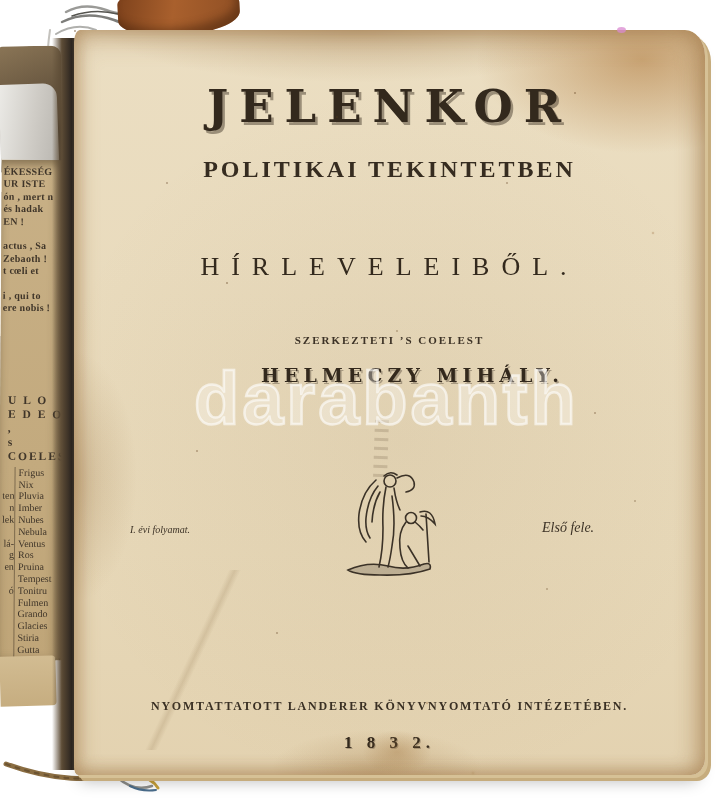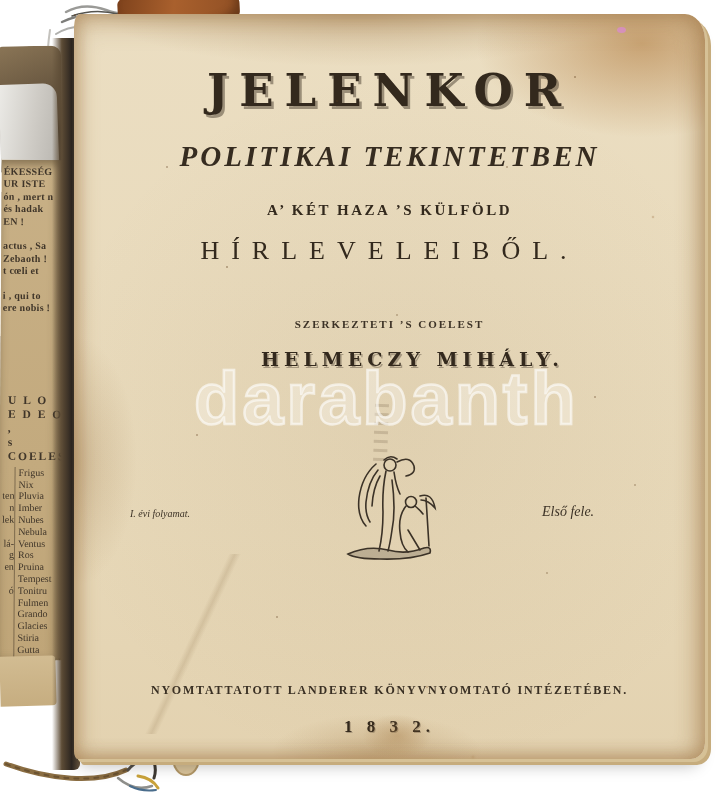--- a/index.html
+++ b/index.html
@@ -61,21 +61,21 @@
     border-radius:6px 10px 55% 45%;transform:rotate(-3deg);
     box-shadow:inset -4px -8px 8px rgba(60,28,8,.45);
   }
   .pink-speck{
     position:absolute;left:617px;top:27px;width:9px;height:6px;z-index:4;
     background:#d98ad0;opacity:.75;border-radius:50%;
   }
 
   
   .page{
-    position:absolute;left:74px;top:14px;width:631px;height:745px;z-index:3;
+    position:absolute;left:74px;top:30px;width:631px;height:745px;z-index:3;
     background:
       radial-gradient(ellipse 230px 130px at 90% 4%,rgba(172,115,52,.55),rgba(172,115,52,0) 72%),
       radial-gradient(ellipse 340px 70px at 45% 0%,rgba(150,110,60,.30),rgba(150,110,60,0) 75%),
       radial-gradient(ellipse 140px 50px at 48% 99%,rgba(150,108,55,.28),rgba(150,108,55,0) 75%),
       radial-gradient(ellipse 90px 180px at 0% 60%,rgba(140,100,50,.25),rgba(140,100,50,0) 70%),
       radial-gradient(ellipse 420px 420px at 52% 55%,rgba(120,90,50,.07),rgba(120,90,50,0) 85%),
       linear-gradient(#ebdec2,#e7d8b8 70%,#e3d2b0);
     border-radius:6px 20px 14px 4px / 12px 26px 16px 8px;
     box-shadow:
       inset 0 10px 26px rgba(145,100,48,.30),
@@ -85,21 +85,21 @@
       3px 3px 0 #d6c196,
       6px 6px 0 #c6ac7d,
       0 12px 16px -6px rgba(0,0,0,.28);
   }
   .page-text{position:absolute;left:0;width:100%;text-align:center;color:#33291d;}
   .t-title{
     top:50px;font-family:"DejaVu Serif","Liberation Serif",serif;
     font-size:45px;font-weight:bold;letter-spacing:11px;
     text-shadow:2.5px 2.5px 0 rgba(58,47,34,.45);
   }
-  .t-subtitle{top:126px;font-size:29px;font-weight:bold;letter-spacing:3px;color:#362c20;font-style:italic;}
+  .t-subtitle{top:126px;font-size:24px;font-weight:bold;letter-spacing:3px;color:#362c20;}
   .t-line3{top:188px;font-size:15px;font-weight:bold;letter-spacing:2.5px;}
   .t-line4{top:222px;font-size:26px;font-weight:normal;letter-spacing:12px;}
   .t-editor-label{top:304px;font-size:11px;font-weight:bold;letter-spacing:2px;color:#3c3226;}
   .t-editor-name{
     top:334px;font-size:19px;font-weight:bold;letter-spacing:5px;
     font-family:"DejaVu Serif","Liberation Serif",serif;
     text-shadow:1.5px 1.5px 0 rgba(58,47,34,.35);
     padding-left:23px;
   }
   .t-vol-left{position:absolute;left:56px;top:494px;font-size:10px;font-style:italic;color:#3c3226;}
@@ -236,21 +236,20 @@
       <path d="M150,28 q8,12 4,24" stroke="#3f3a33" stroke-width="3"></path>
       <path d="M118,52 q16,14 34,8" stroke="#8f8f8b" stroke-width="2.5"></path>
       <ellipse cx="186" cy="32" rx="13" ry="17" fill="#d9c39a" stroke="#b39868" stroke-width="2"></ellipse>
       <path d="M130,60 q12,6 26,4" stroke="#4a6d8c" stroke-width="2"></path>
     </g>
   </svg>
 
   <div class="page">
     <div class="page-text t-title">JELENKOR</div>
     <div class="page-text t-subtitle">POLITIKAI TEKINTETBEN</div>
-    <div class="page-text t-line3">A’ KÉT HAZA ’S KÜLFÖLD</div>
     <div class="page-text t-line4">HÍRLEVELEIBŐL.</div>
     <div class="page-text t-editor-label">SZERKEZTETI ’S COELEST</div>
     <div class="page-text t-editor-name">HELMECZY MIHÁLY.</div>
 
     <div class="ghost-smudge"></div>
 
     <svg class="vignette" width="100" height="112" viewBox="0 0 100 112">
       <g fill="none" stroke="#3b3227" stroke-width="1.6" stroke-linecap="round">
         <path d="M8,104 Q28,95 48,100 Q66,105 84,98 Q92,96 90,103 Q70,110 40,109 Q16,109 8,104 Z" fill="rgba(59,50,39,0.22)"></path>
         <path d="M36,14 Q22,26 19,48 Q17,66 26,76"></path>

